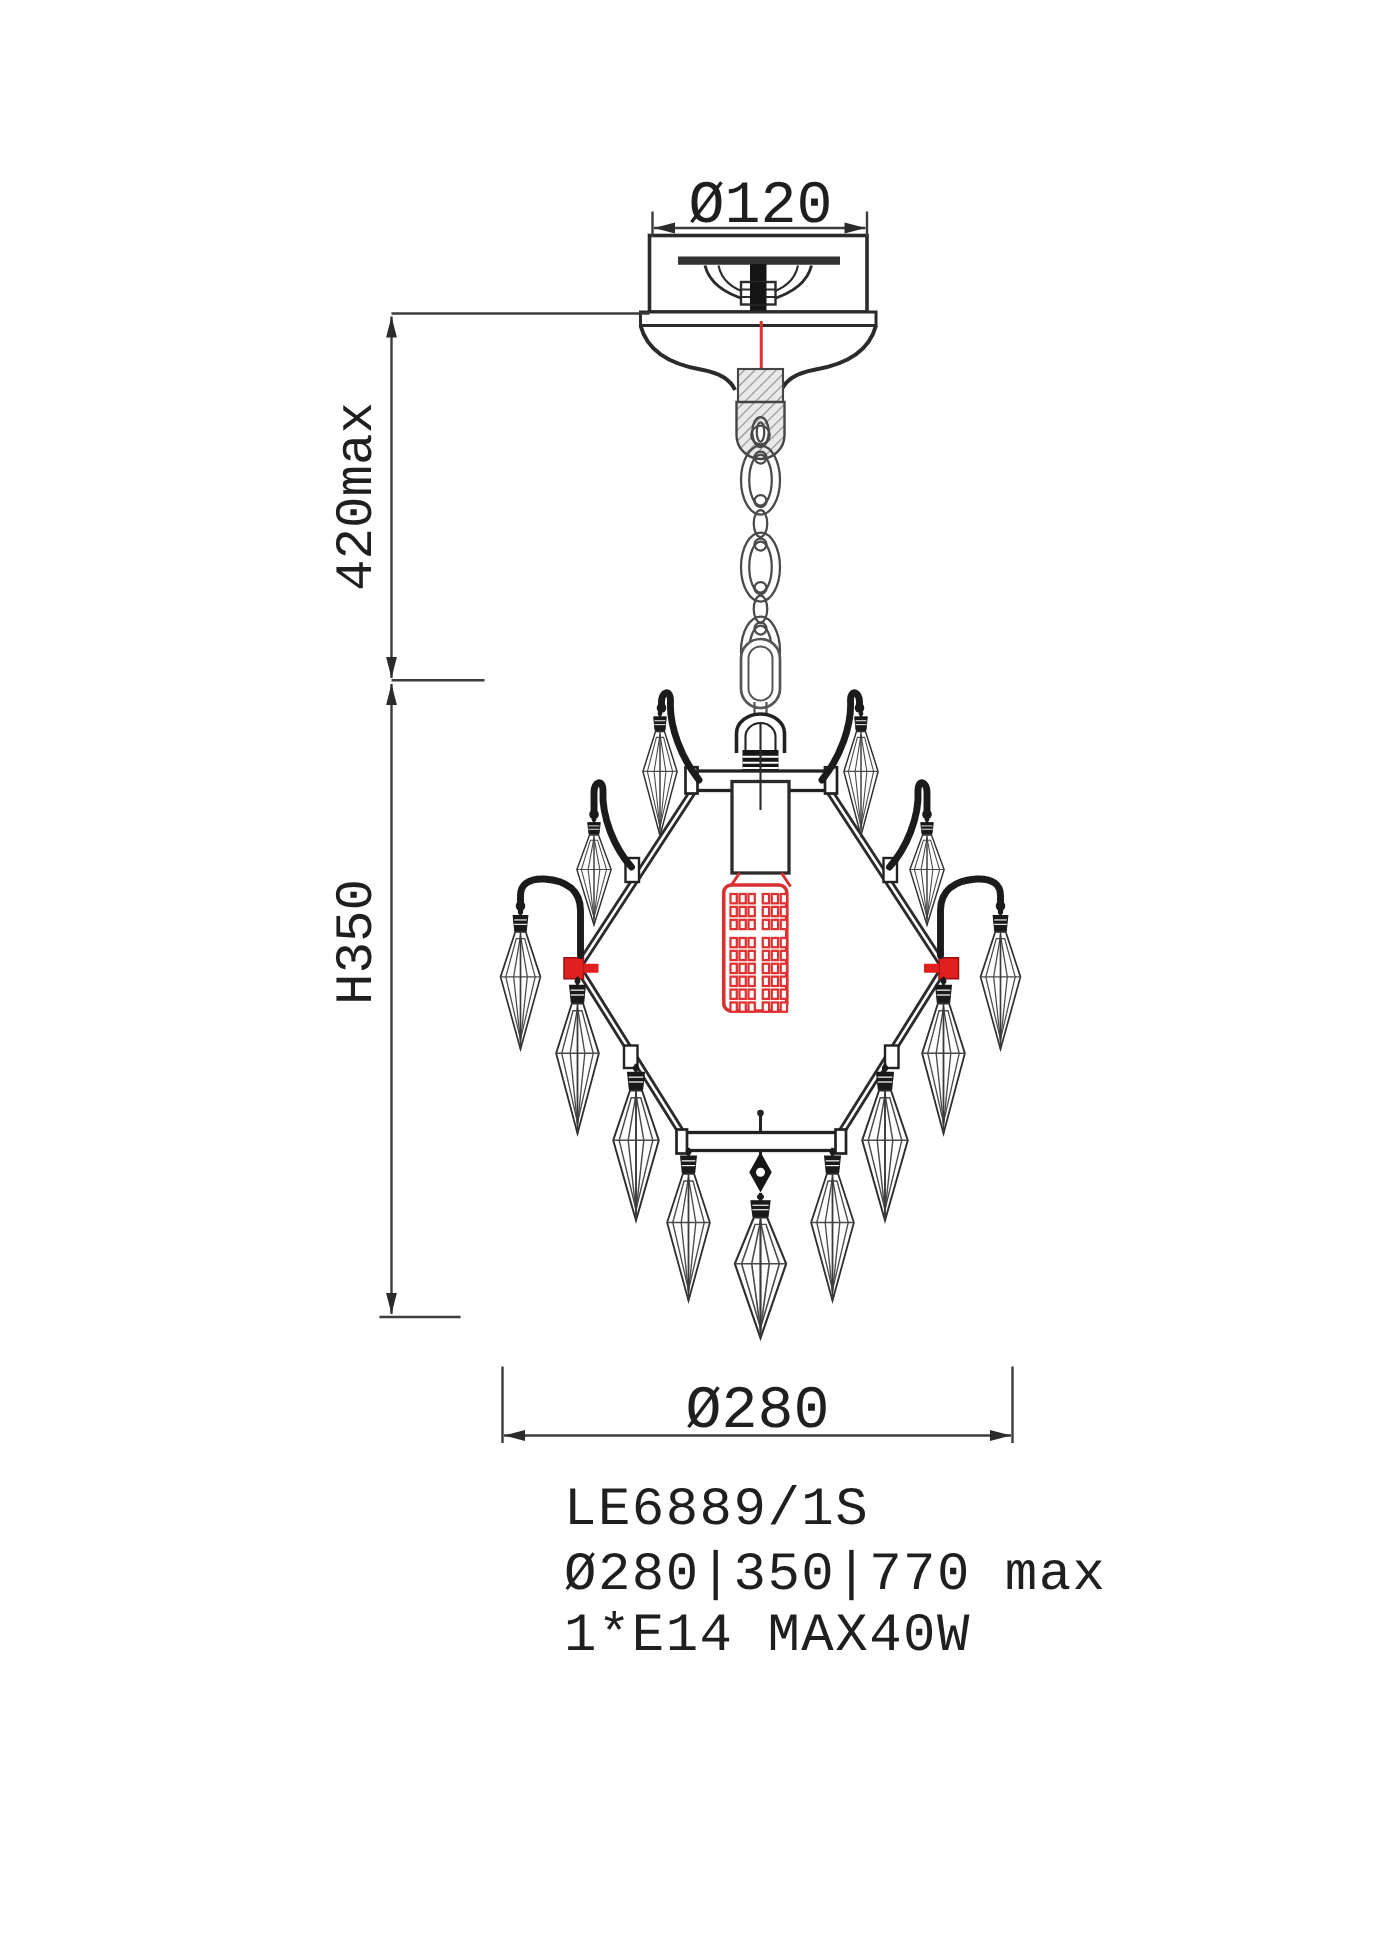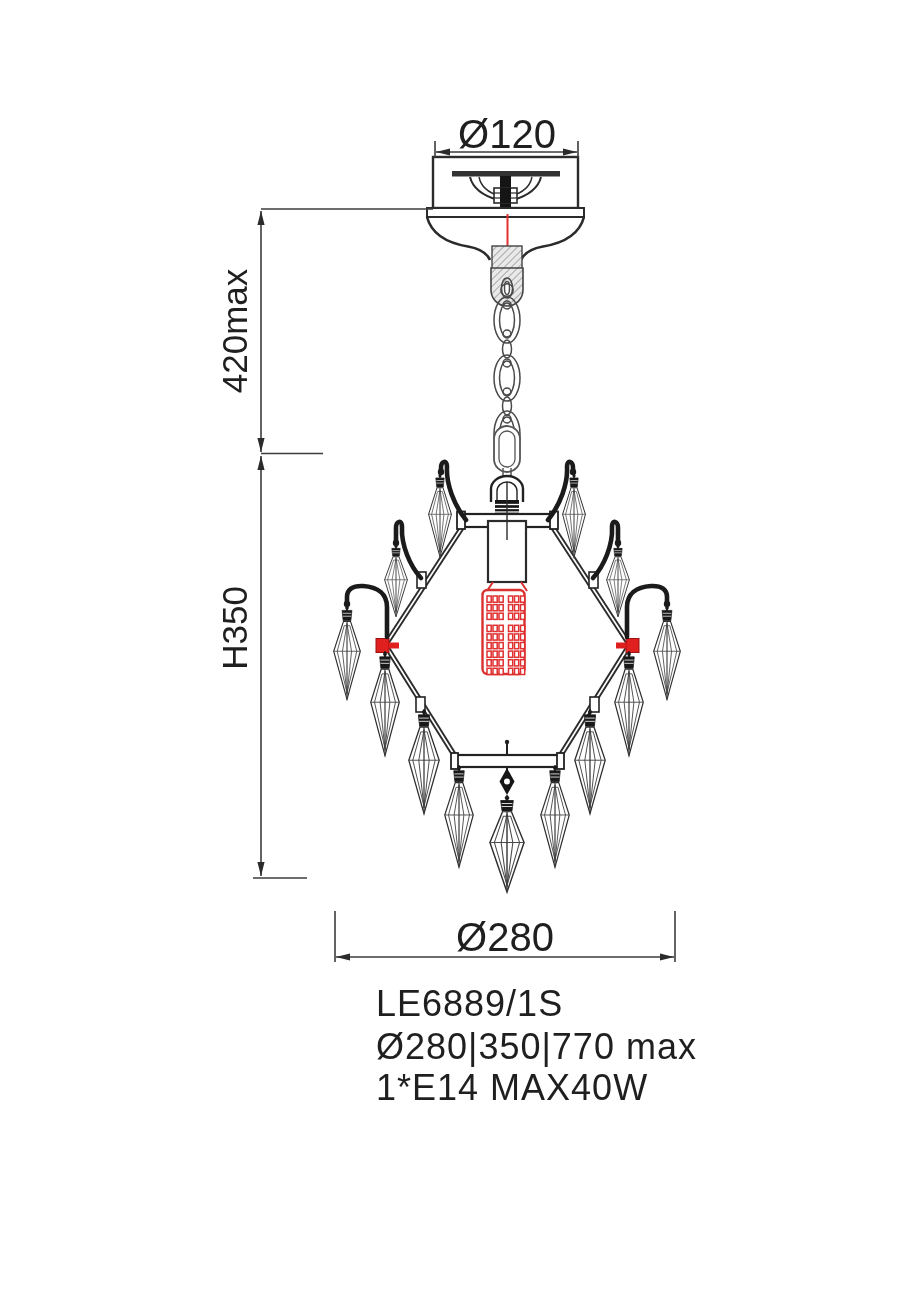--- a/index.html
+++ b/index.html
@@ -1,17 +1,17 @@
 <!DOCTYPE html>
 <html><head>
 <meta charset="utf-8">
 <style>
   html,body{margin:0;padding:0;background:#fff;}
   #page{position:relative;width:806px;height:1300px;background:#fff;overflow:hidden;
-        font-family:Liberation Sans, sans-serif;}
+        font-family:Liberation Mono, monospace;}
   svg{display:block;}
   text{fill:#1f1f1f;}
   .dim-text{font-size:40px;}
   .dim-text-v{font-size:35px;}
   .spec-text{font-size:36px;letter-spacing:1px;}
 </style>
 </head>
 <body>
 
 <div id="page">

